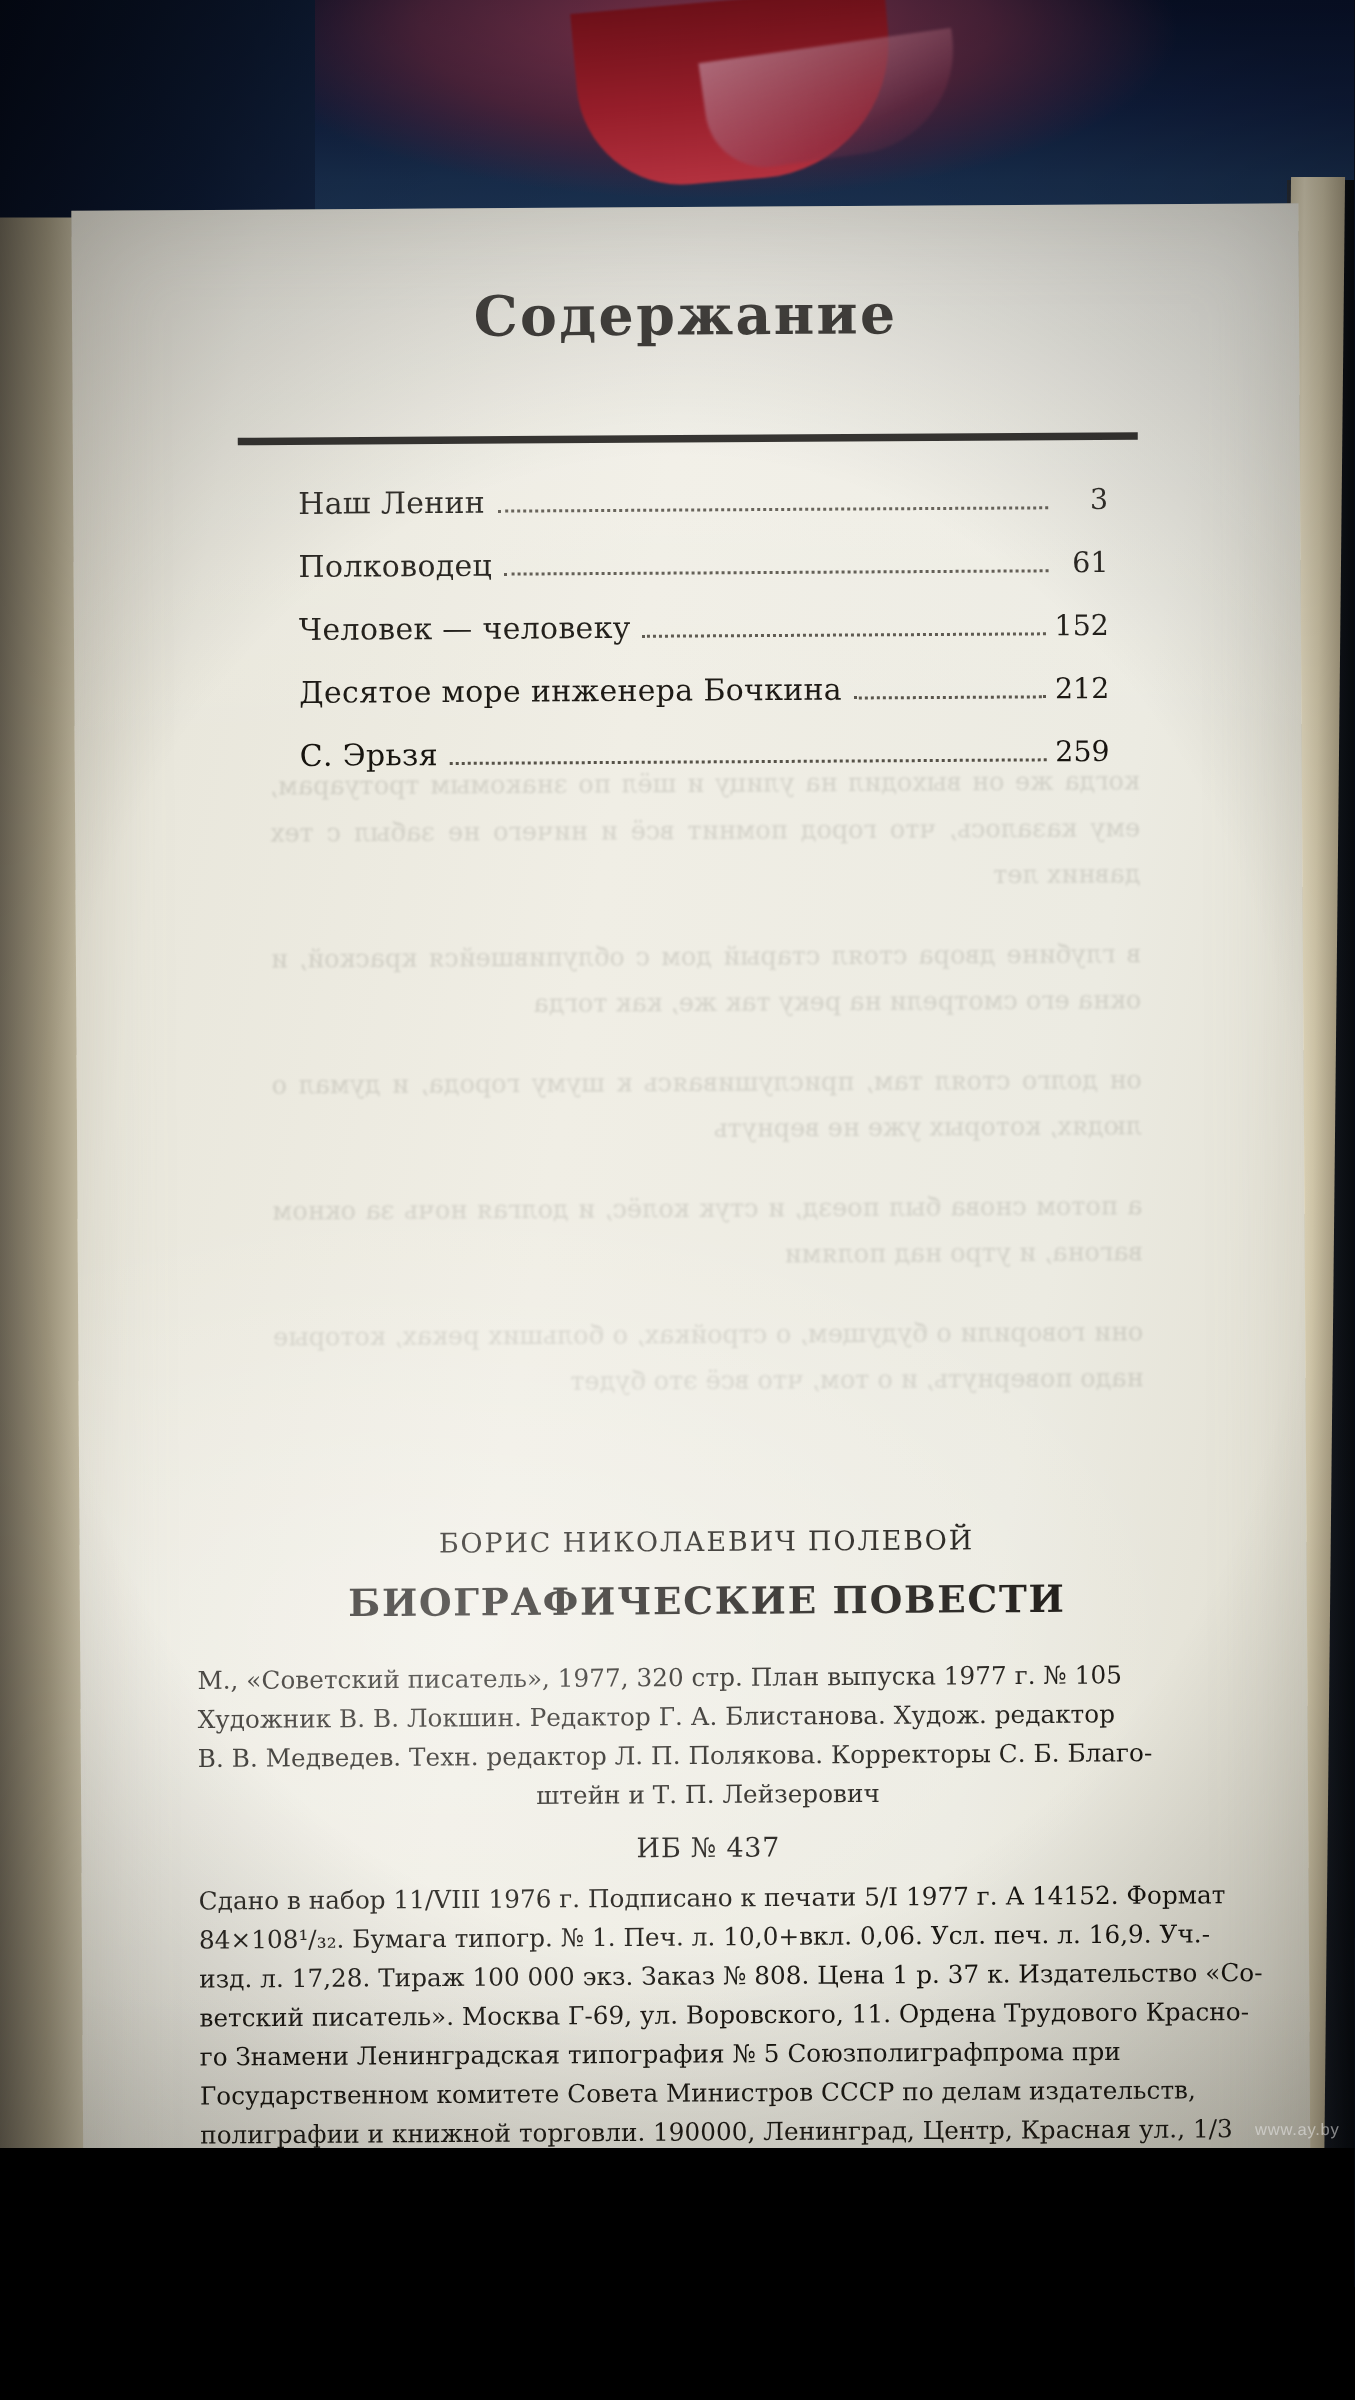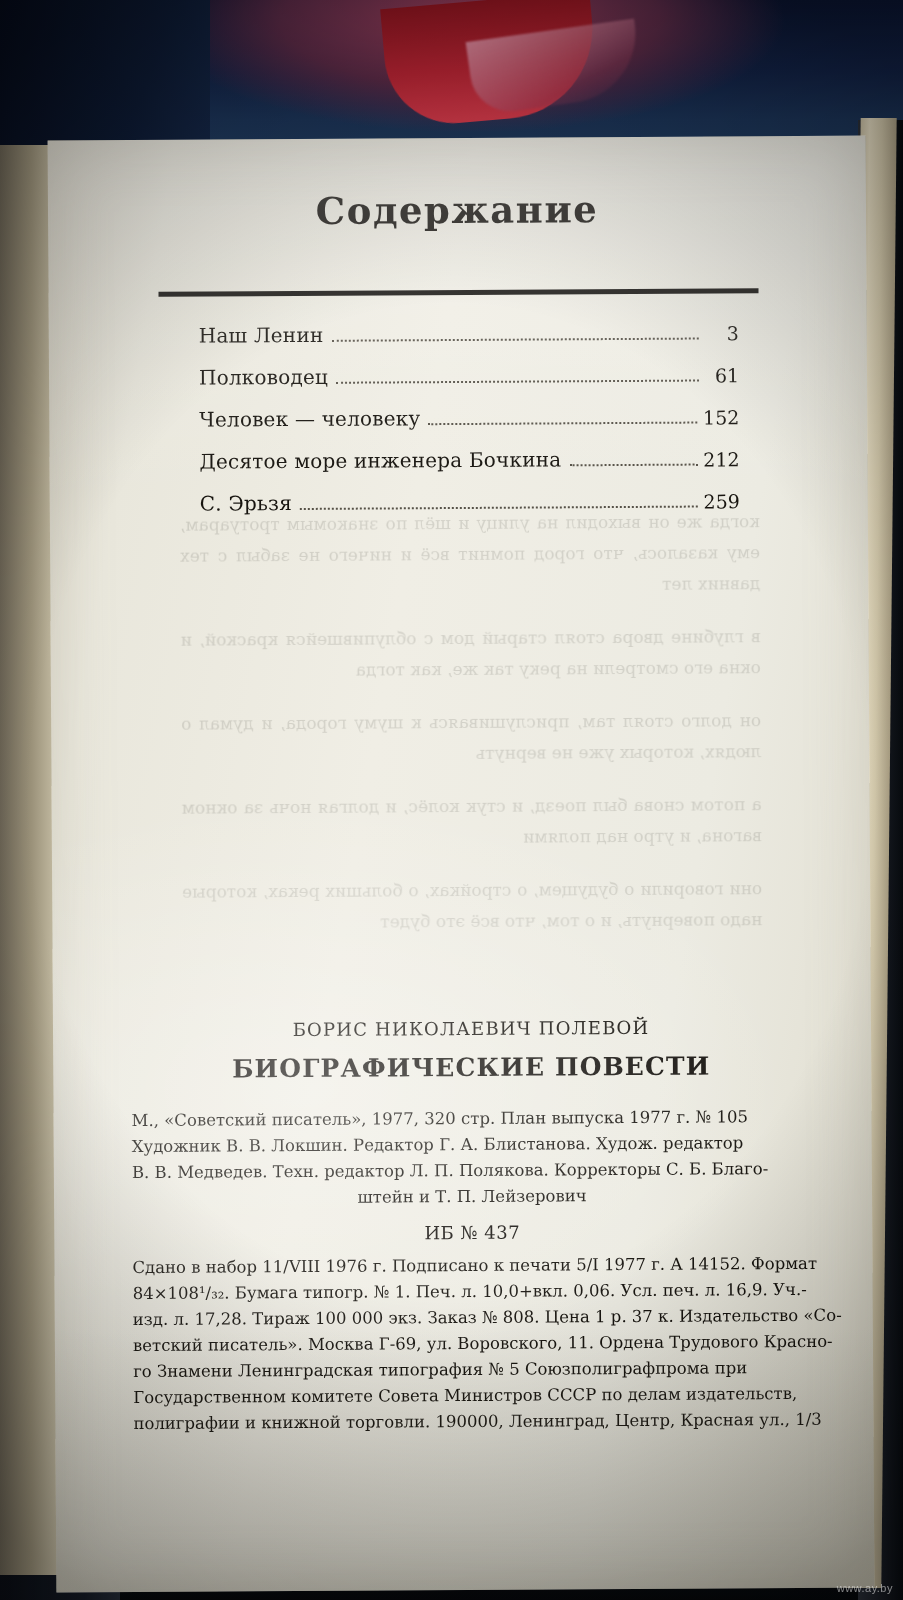--- a/index.html
+++ b/index.html
@@ -9,21 +9,21 @@
   }
   body {
     width: 903px;
     height: 1600px;
     overflow: hidden;
     font-family: "Liberation Serif", serif;
   }
   #scene {
     position: relative;
     width: 903px;
-    height: 1600px;
+    height: 1432px;
     overflow: hidden;
     background: #0c1a33;
   }
   
   .bg-top {
     position: absolute;
     left: 0; top: 0;
     width: 903px; height: 200px;
     background:
       radial-gradient(ellipse 420px 150px at 470px 20px, #9d3f5c 0%, #5a2a46 45%, rgba(0,0,0,0) 75%),

